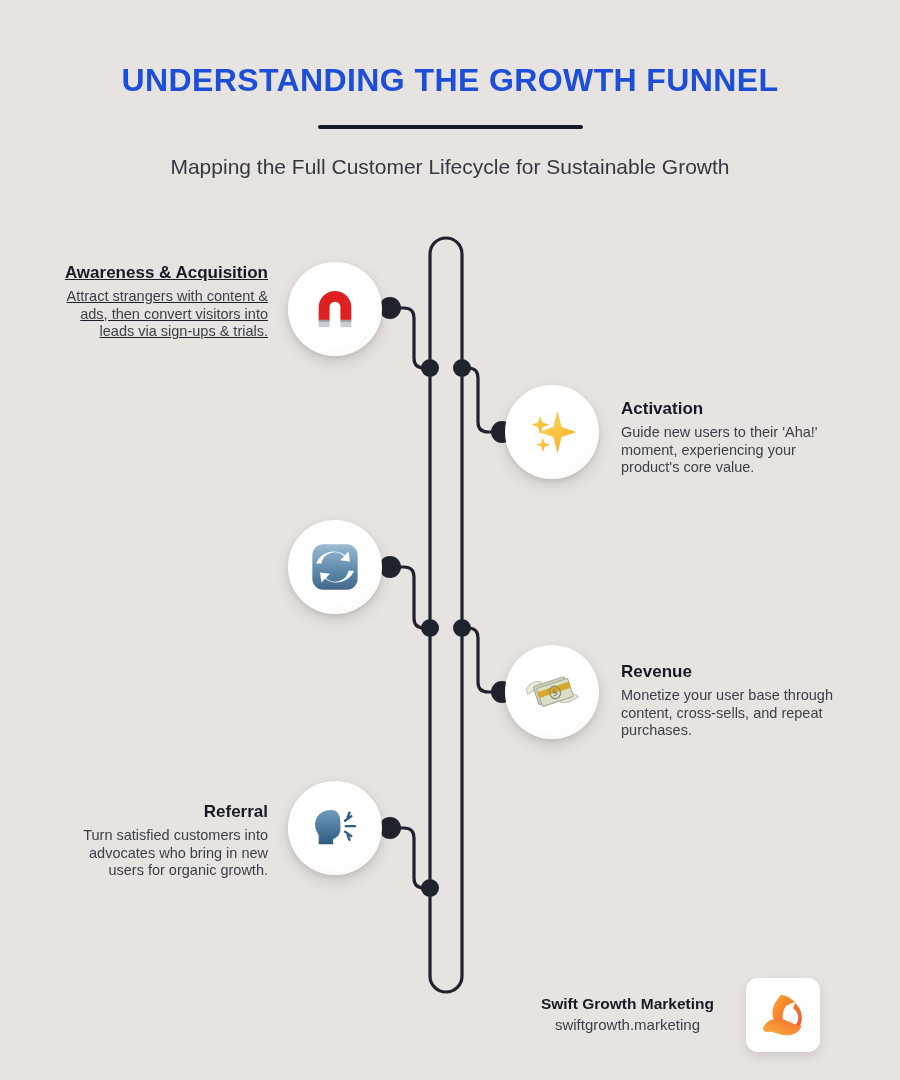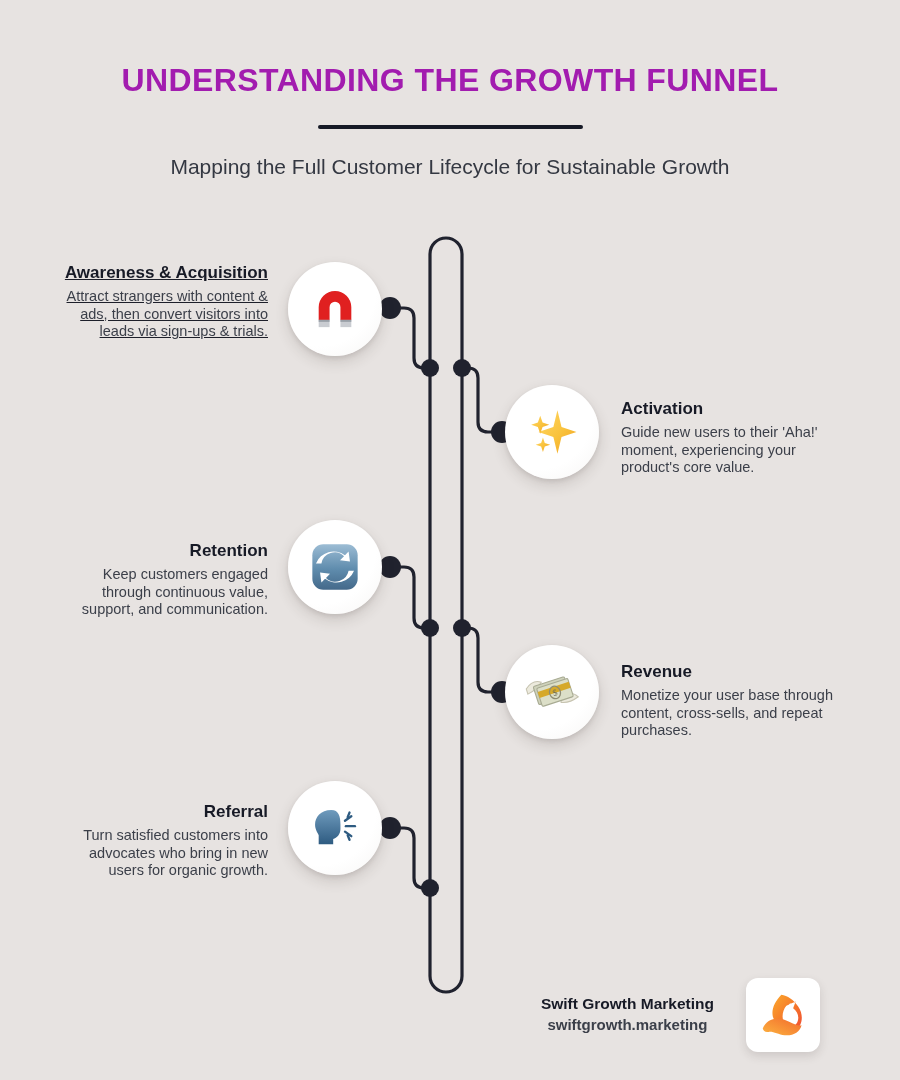--- a/index.html
+++ b/index.html
@@ -11,21 +11,21 @@
     overflow:hidden;
     position:relative;
   }
   .page{position:relative;width:900px;height:1080px;}
 
   
   .header{position:absolute;top:0;left:0;width:900px;text-align:center;}
   .title{
     margin:0;padding-top:62px;
     font-size:32px;font-weight:bold;letter-spacing:0.4px;
-    color:#a21caf;
+    color:#1d4ed8;
     text-transform:uppercase;
   }
   .divider{
     width:265px;height:4px;background:#171a26;
     margin:26px auto 0 auto;border-radius:2px;
   }
   .subtitle{
     margin:0;padding-top:26px;
     font-size:21px;font-weight:400;color:#343842;
   }
@@ -48,21 +48,21 @@
   .block.right{text-align:left;}
   .block h3{
     margin:0 0 6px 0;font-size:17px;font-weight:bold;color:#171a26;line-height:1.12;
   }
   .block p{
     margin:0;font-size:14.5px;line-height:1.22;color:#3b3f49;font-weight:400;
   }
   .footer-wrap{position:absolute;left:520px;top:978px;width:300px;display:flex;align-items:center;gap:32px;justify-content:flex-end;}
   .footer-text{text-align:center;}
   .footer-brand{font-size:15.5px;font-weight:bold;color:#171a26;line-height:1.3;}
-  .footer-url{font-size:15px;font-weight:700;color:#3b3f49;line-height:1.45;}
+  .footer-url{font-size:15px;font-weight:400;color:#3b3f49;line-height:1.45;}
   .logo-card{
     width:74px;height:74px;border-radius:12px;background:#ffffff;
     box-shadow:0 4px 10px rgba(60,50,45,0.15);
     display:flex;align-items:center;justify-content:center;flex:none;
   }
 </style>
 </head>
 <body>
 
 <div class="page">
@@ -139,24 +139,20 @@
         <linearGradient id="blgrad" x1="0" y1="0" x2="0" y2="1">
           <stop offset="0%" stop-color="#9cbcd4"></stop>
           <stop offset="55%" stop-color="#5f8cad"></stop>
           <stop offset="100%" stop-color="#44698a"></stop>
         </linearGradient>
       </defs>
       <rect x="7" y="7" width="50" height="50" rx="12" ry="12" fill="url(#blgrad)"></rect>
       <path d="M17 28 a15 15 0 0 1 25 -8 l-4.5 4.5 11 1.5 -1.5 -11 -4 4 a21 21 0 0 0 -32 9 Z" fill="#ffffff"></path>
       <path d="M47 36 a15 15 0 0 1 -25 8 l4.5 -4.5 -11 -1.5 1.5 11 4 -4 a21 21 0 0 0 32 -9 Z" fill="#ffffff"></path>
     </svg>
-  </div>
-  <div class="block left" style="left:53px;top:541px;">
-    <h3>Retention</h3>
-    <p>Keep customers engaged through continuous value, support, and communication.</p>
   </div>
 
   <div class="node" style="left:505px;top:645px;">
     <svg class="glyph" viewBox="0 0 64 64">
       <g transform="rotate(-18 32 32)">
         <path d="M6 20 q10 -8 18 -2 q-6 6 -18 8 Z" fill="#eceadd" stroke="#c6c3b0" stroke-width="1.2"></path>
         <path d="M40 40 q12 -4 18 6 q-12 4 -20 0 Z" fill="#eceadd" stroke="#c6c3b0" stroke-width="1.2"></path>
         <rect x="14" y="20" width="36" height="21" rx="1.5" fill="#cfd2bb" stroke="#a8ab93" stroke-width="1.2"></rect>
         <rect x="17" y="23" width="36" height="21" rx="1.5" fill="#dcdfc8" stroke="#a8ab93" stroke-width="1.2"></rect>
         <rect x="17" y="27" width="36" height="7" fill="#d6a92a"></rect>

